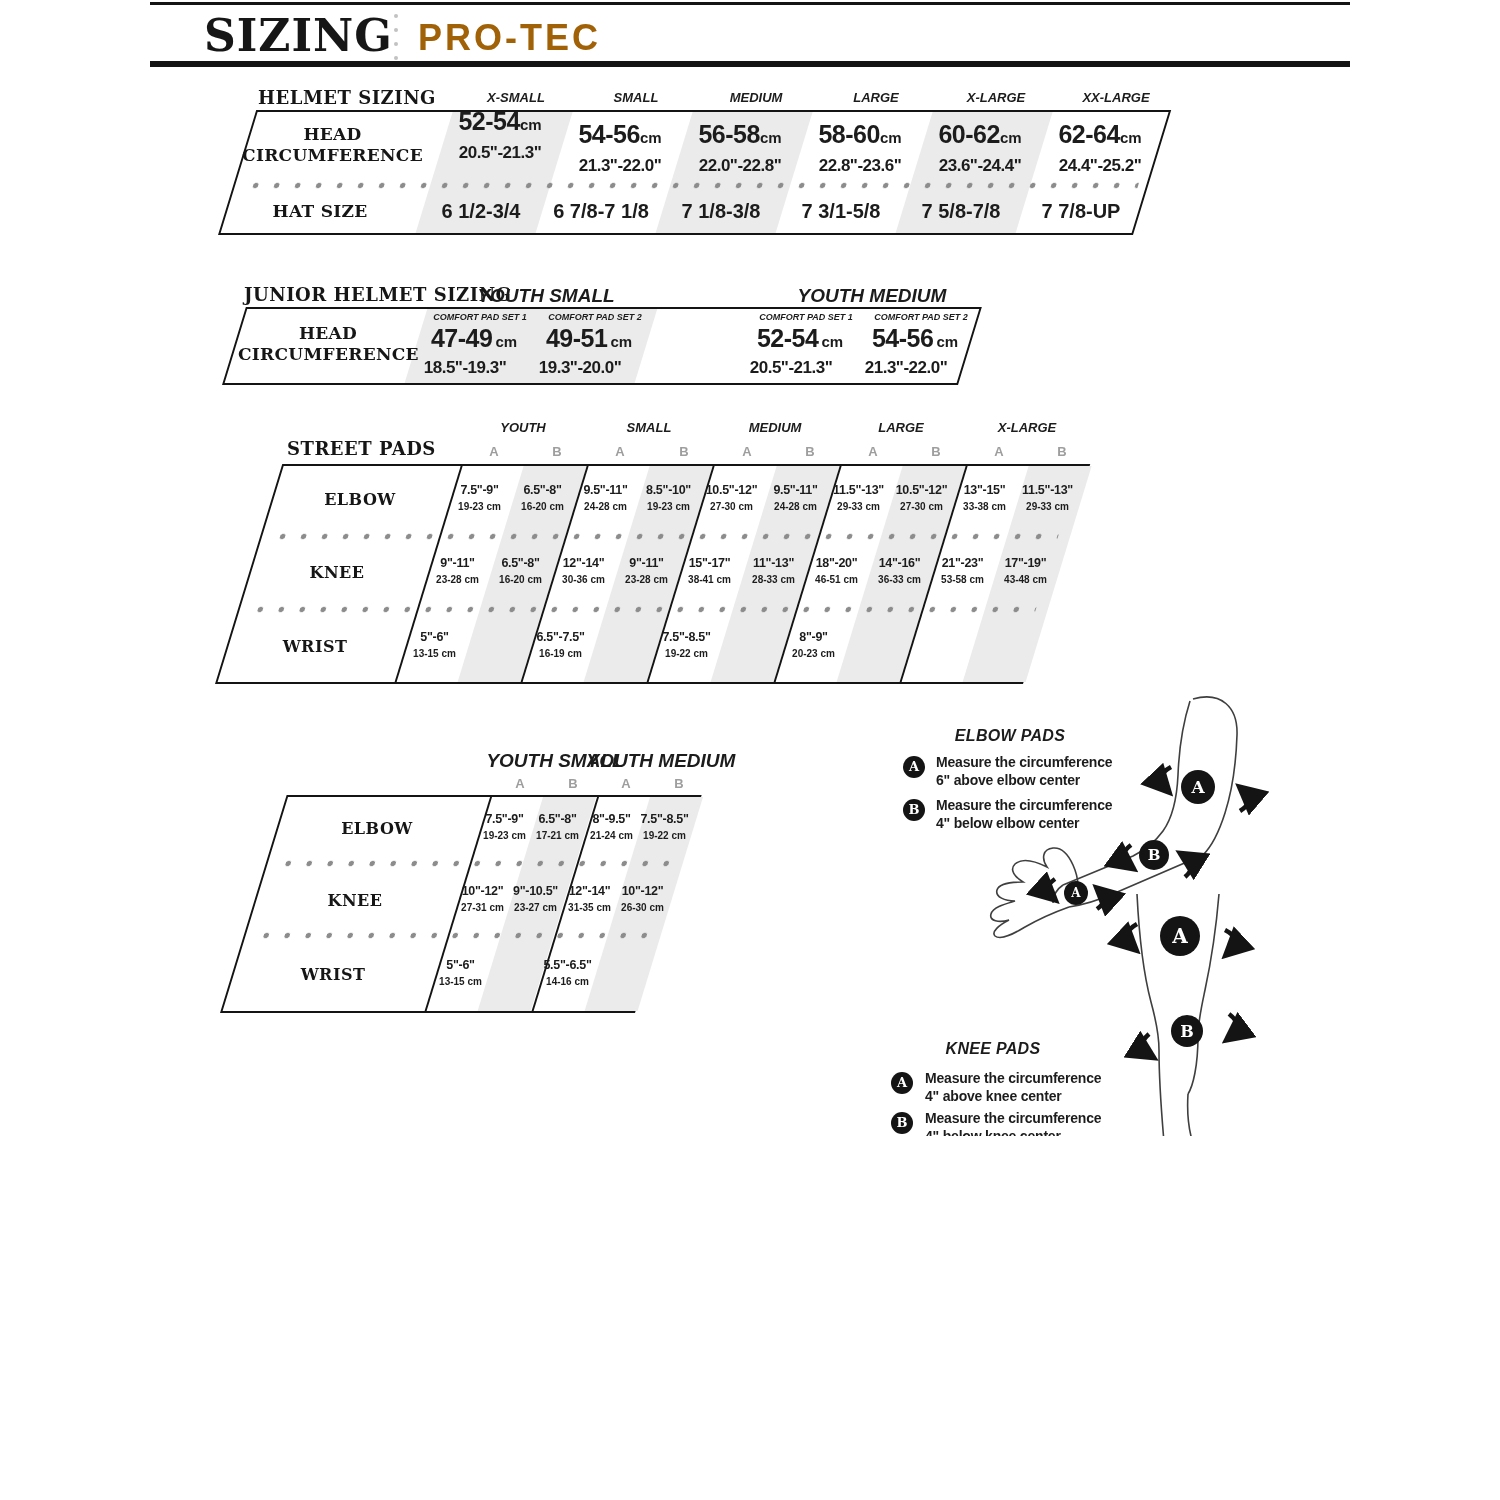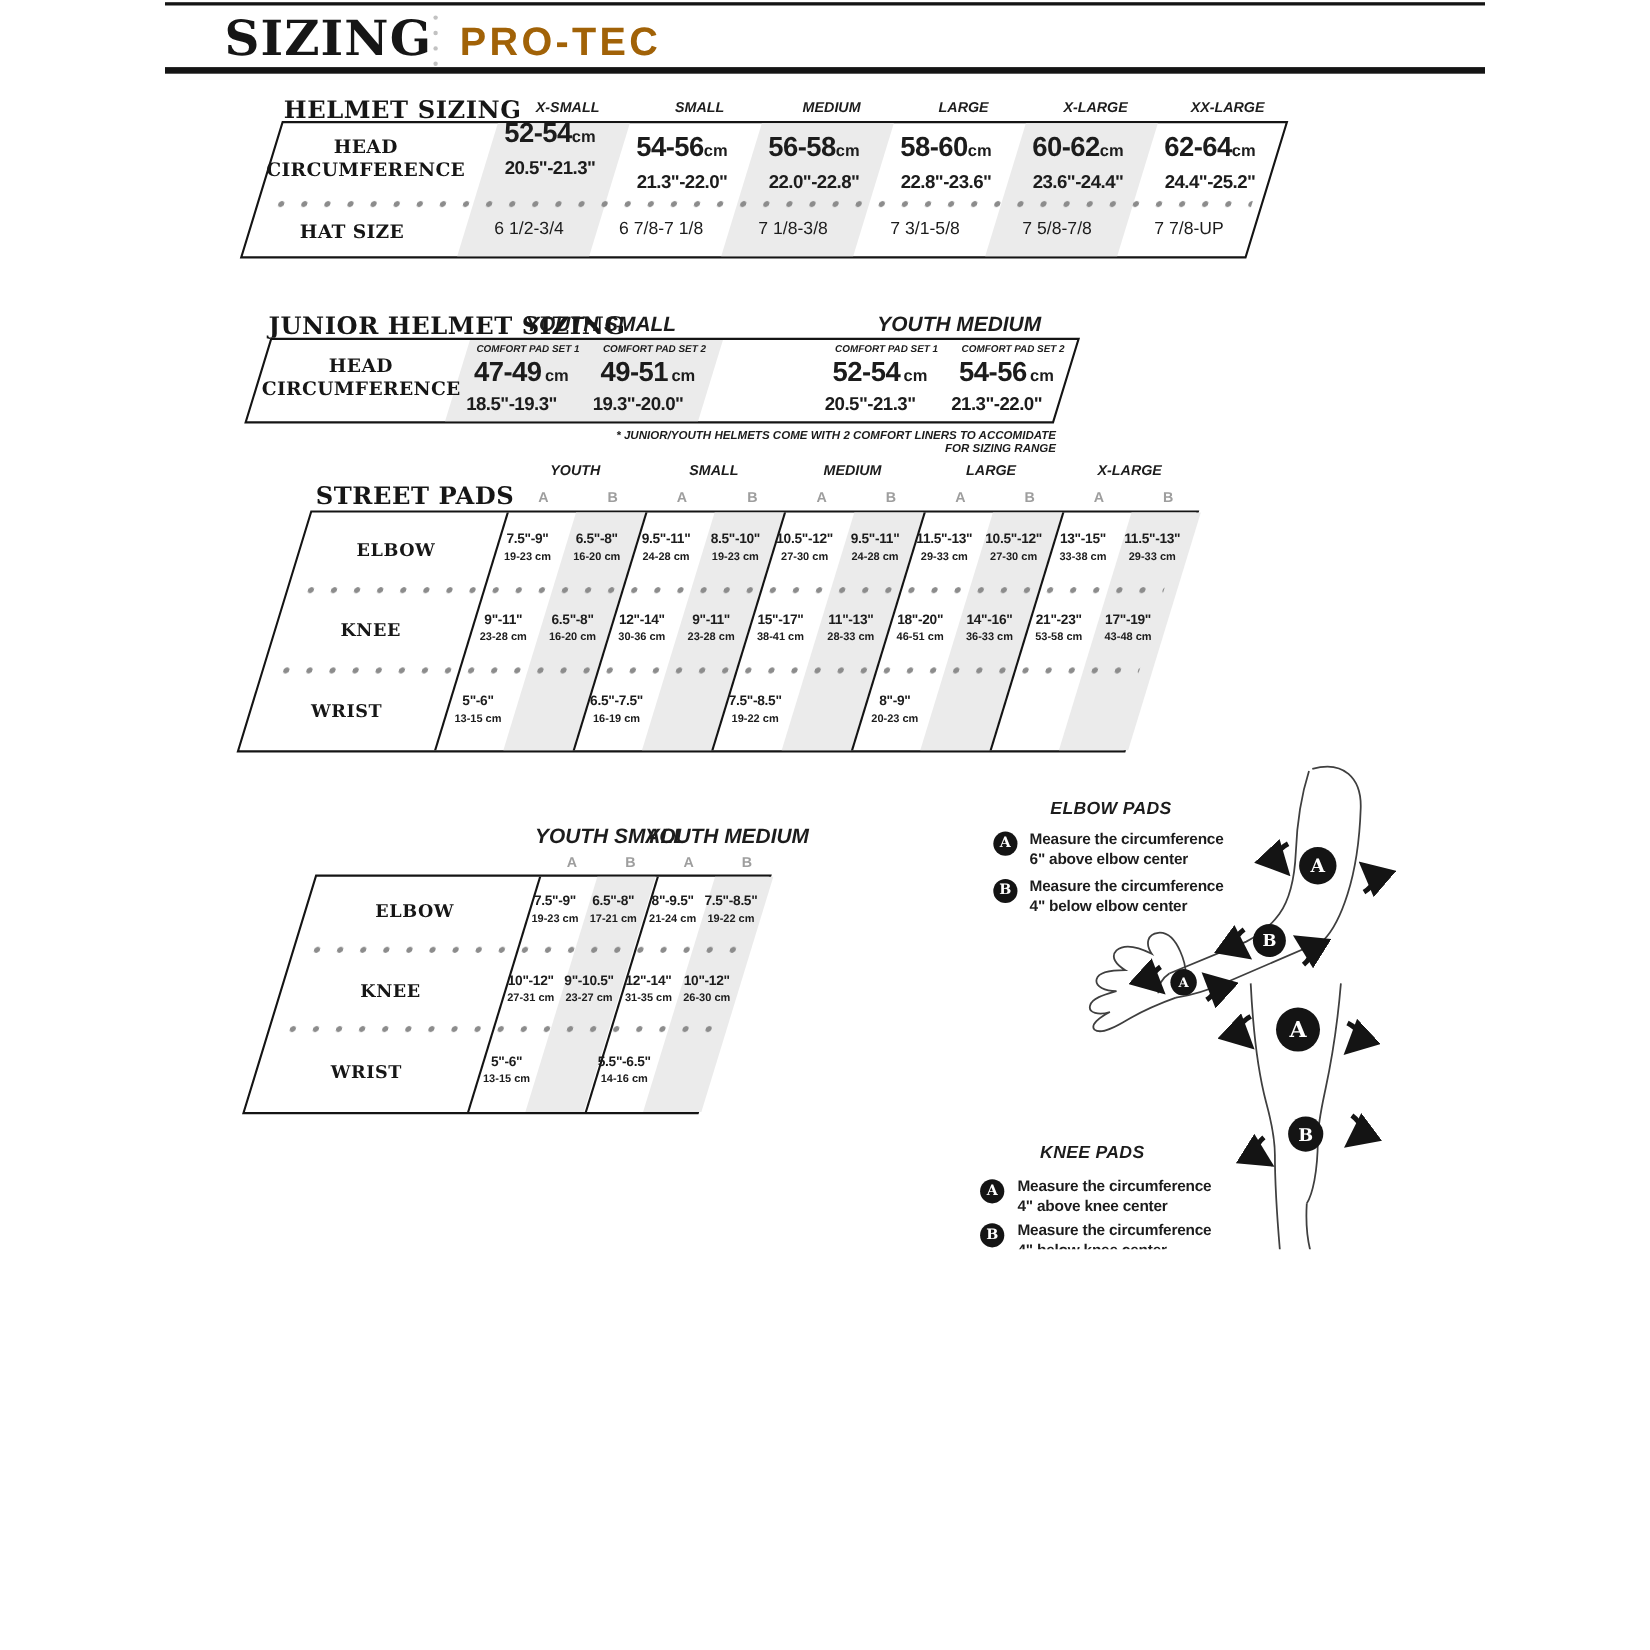--- a/index.html
+++ b/index.html
@@ -5,39 +5,39 @@
   html,body{margin:0;padding:0;background:#fff;}
   #canvas{position:relative;width:1500px;height:1136px;background:#fff;overflow:hidden;
           font-family:"Liberation Sans",sans-serif;color:#1c1c1c;}
   .abs{position:absolute;}
   .rule{position:absolute;background:#141414;}
   .t-serif{font-family:"DejaVu Serif","Liberation Serif",serif;font-weight:700;color:#161616;}
   .page-title{font-size:44px;letter-spacing:1px;}
   .brand{font-weight:700;font-size:36px;letter-spacing:3px;color:#a16207;}
   .hdots{display:flex;flex-direction:column;justify-content:space-between;height:46px;width:4px;}
   .hdots span{width:4px;height:4px;border-radius:50%;background:#c2c2c2;}
-  .sec-title{font-size:22px;letter-spacing:0.5px;}
+  .sec-title{font-size:18px;letter-spacing:0.5px;}
   .row-lbl{font-size:16px;letter-spacing:0.5px;text-align:center;}
   .cell-lbl{font-size:17px;line-height:21px;text-align:center;letter-spacing:0.3px;}
   .szhead{font-weight:700;font-style:italic;font-size:13px;text-align:center;color:#1c1c1c;}
   .grphead{font-weight:700;font-style:italic;font-size:19px;text-align:center;}
   .abhead{font-weight:700;font-size:13px;text-align:center;color:#9e9e9e;}
   .skewbox{position:absolute;transform:skewX(-17deg);transform-origin:left bottom;
            border:2.5px solid #141414;background:#fff;box-sizing:border-box;}
   .stripe{position:absolute;top:0;bottom:0;background:#ebebeb;}
   .vline{position:absolute;top:0;bottom:0;width:2px;background:#141414;}
   .dotsrow{position:absolute;left:8px;right:8px;height:9px;
            background-image:radial-gradient(circle,#8c8c8c 2.4px,rgba(0,0,0,0) 3px);
            background-size:21px 9px;background-position:2px center;background-repeat:repeat-x;}
   .vcell{position:absolute;text-align:center;}
   .val-cm{font-size:25px;font-weight:700;letter-spacing:-0.5px;line-height:26px;white-space:nowrap;}
   .val-cm .unit{font-size:15px;letter-spacing:0;}
   .jsp .unit{margin-left:3px;}
   .val-in{font-size:17px;font-weight:700;letter-spacing:-0.5px;margin-top:5px;white-space:nowrap;}
-  .val-hat{font-size:16px;font-weight:400;white-space:nowrap;text-align:center;}
+  .val-hat{font-size:20px;font-weight:700;white-space:nowrap;text-align:center;}
   .padset{font-size:9px;font-style:italic;font-weight:700;text-align:center;white-space:nowrap;}
   .pcell{position:absolute;text-align:center;}
   .pin{font-size:12.5px;font-weight:700;letter-spacing:-0.3px;white-space:nowrap;}
   .pcm{font-size:10px;font-weight:700;margin-top:4px;white-space:nowrap;}
   .note{font-style:italic;font-weight:700;font-size:10.5px;text-align:right;}
   .instr-title{font-weight:700;font-style:italic;font-size:16px;text-align:center;letter-spacing:0.3px;}
   .instr-line{font-weight:700;font-size:14px;line-height:18px;letter-spacing:-0.2px;white-space:nowrap;}
   .ibadge{position:absolute;width:22px;height:22px;border-radius:50%;background:#141414;color:#fff;
           font-family:"DejaVu Serif",serif;font-weight:700;font-size:13px;line-height:22px;text-align:center;}
   svg{position:absolute;overflow:visible;}
@@ -136,21 +136,20 @@
   <div class="vcell jsp" style="left:735px;top:325px;width:130px;">
       <div class="val-cm"><span>52-54</span><span class="unit">cm</span></div>
     </div>
   <div class="vcell jsp" style="left:850px;top:325px;width:130px;">
       <div class="val-cm"><span>54-56</span><span class="unit">cm</span></div>
     </div>
   <div class="vcell val-in" style="left:400px;top:353px;width:130px;">18.5"-19.3"</div>
   <div class="vcell val-in" style="left:515px;top:353px;width:130px;">19.3"-20.0"</div>
   <div class="vcell val-in" style="left:726px;top:353px;width:130px;">20.5"-21.3"</div>
   <div class="vcell val-in" style="left:841px;top:353px;width:130px;">21.3"-22.0"</div>
-  <div class="abs note" style="left:560px;top:390px;width:400px;">* JUNIOR/YOUTH HELMETS COME WITH 2 COMFORT LINERS TO ACCOMIDATE FOR SIZING RANGE</div>
 
   <div class="abs t-serif sec-title" style="left:287px;top:438px;">STREET PADS</div>
   <div class="abs szhead" style="left:460px;top:420px;width:126px;">YOUTH</div>
   <div class="abs szhead" style="left:586px;top:420px;width:126px;">SMALL</div>
   <div class="abs szhead" style="left:712px;top:420px;width:126px;">MEDIUM</div>
   <div class="abs szhead" style="left:838px;top:420px;width:126px;">LARGE</div>
   <div class="abs szhead" style="left:964px;top:420px;width:126px;">X-LARGE</div>
   <div class="abs abhead" style="left:474px;top:444px;width:40px;">A</div>
   <div class="abs abhead" style="left:537px;top:444px;width:40px;">B</div>
   <div class="abs abhead" style="left:600px;top:444px;width:40px;">A</div>

